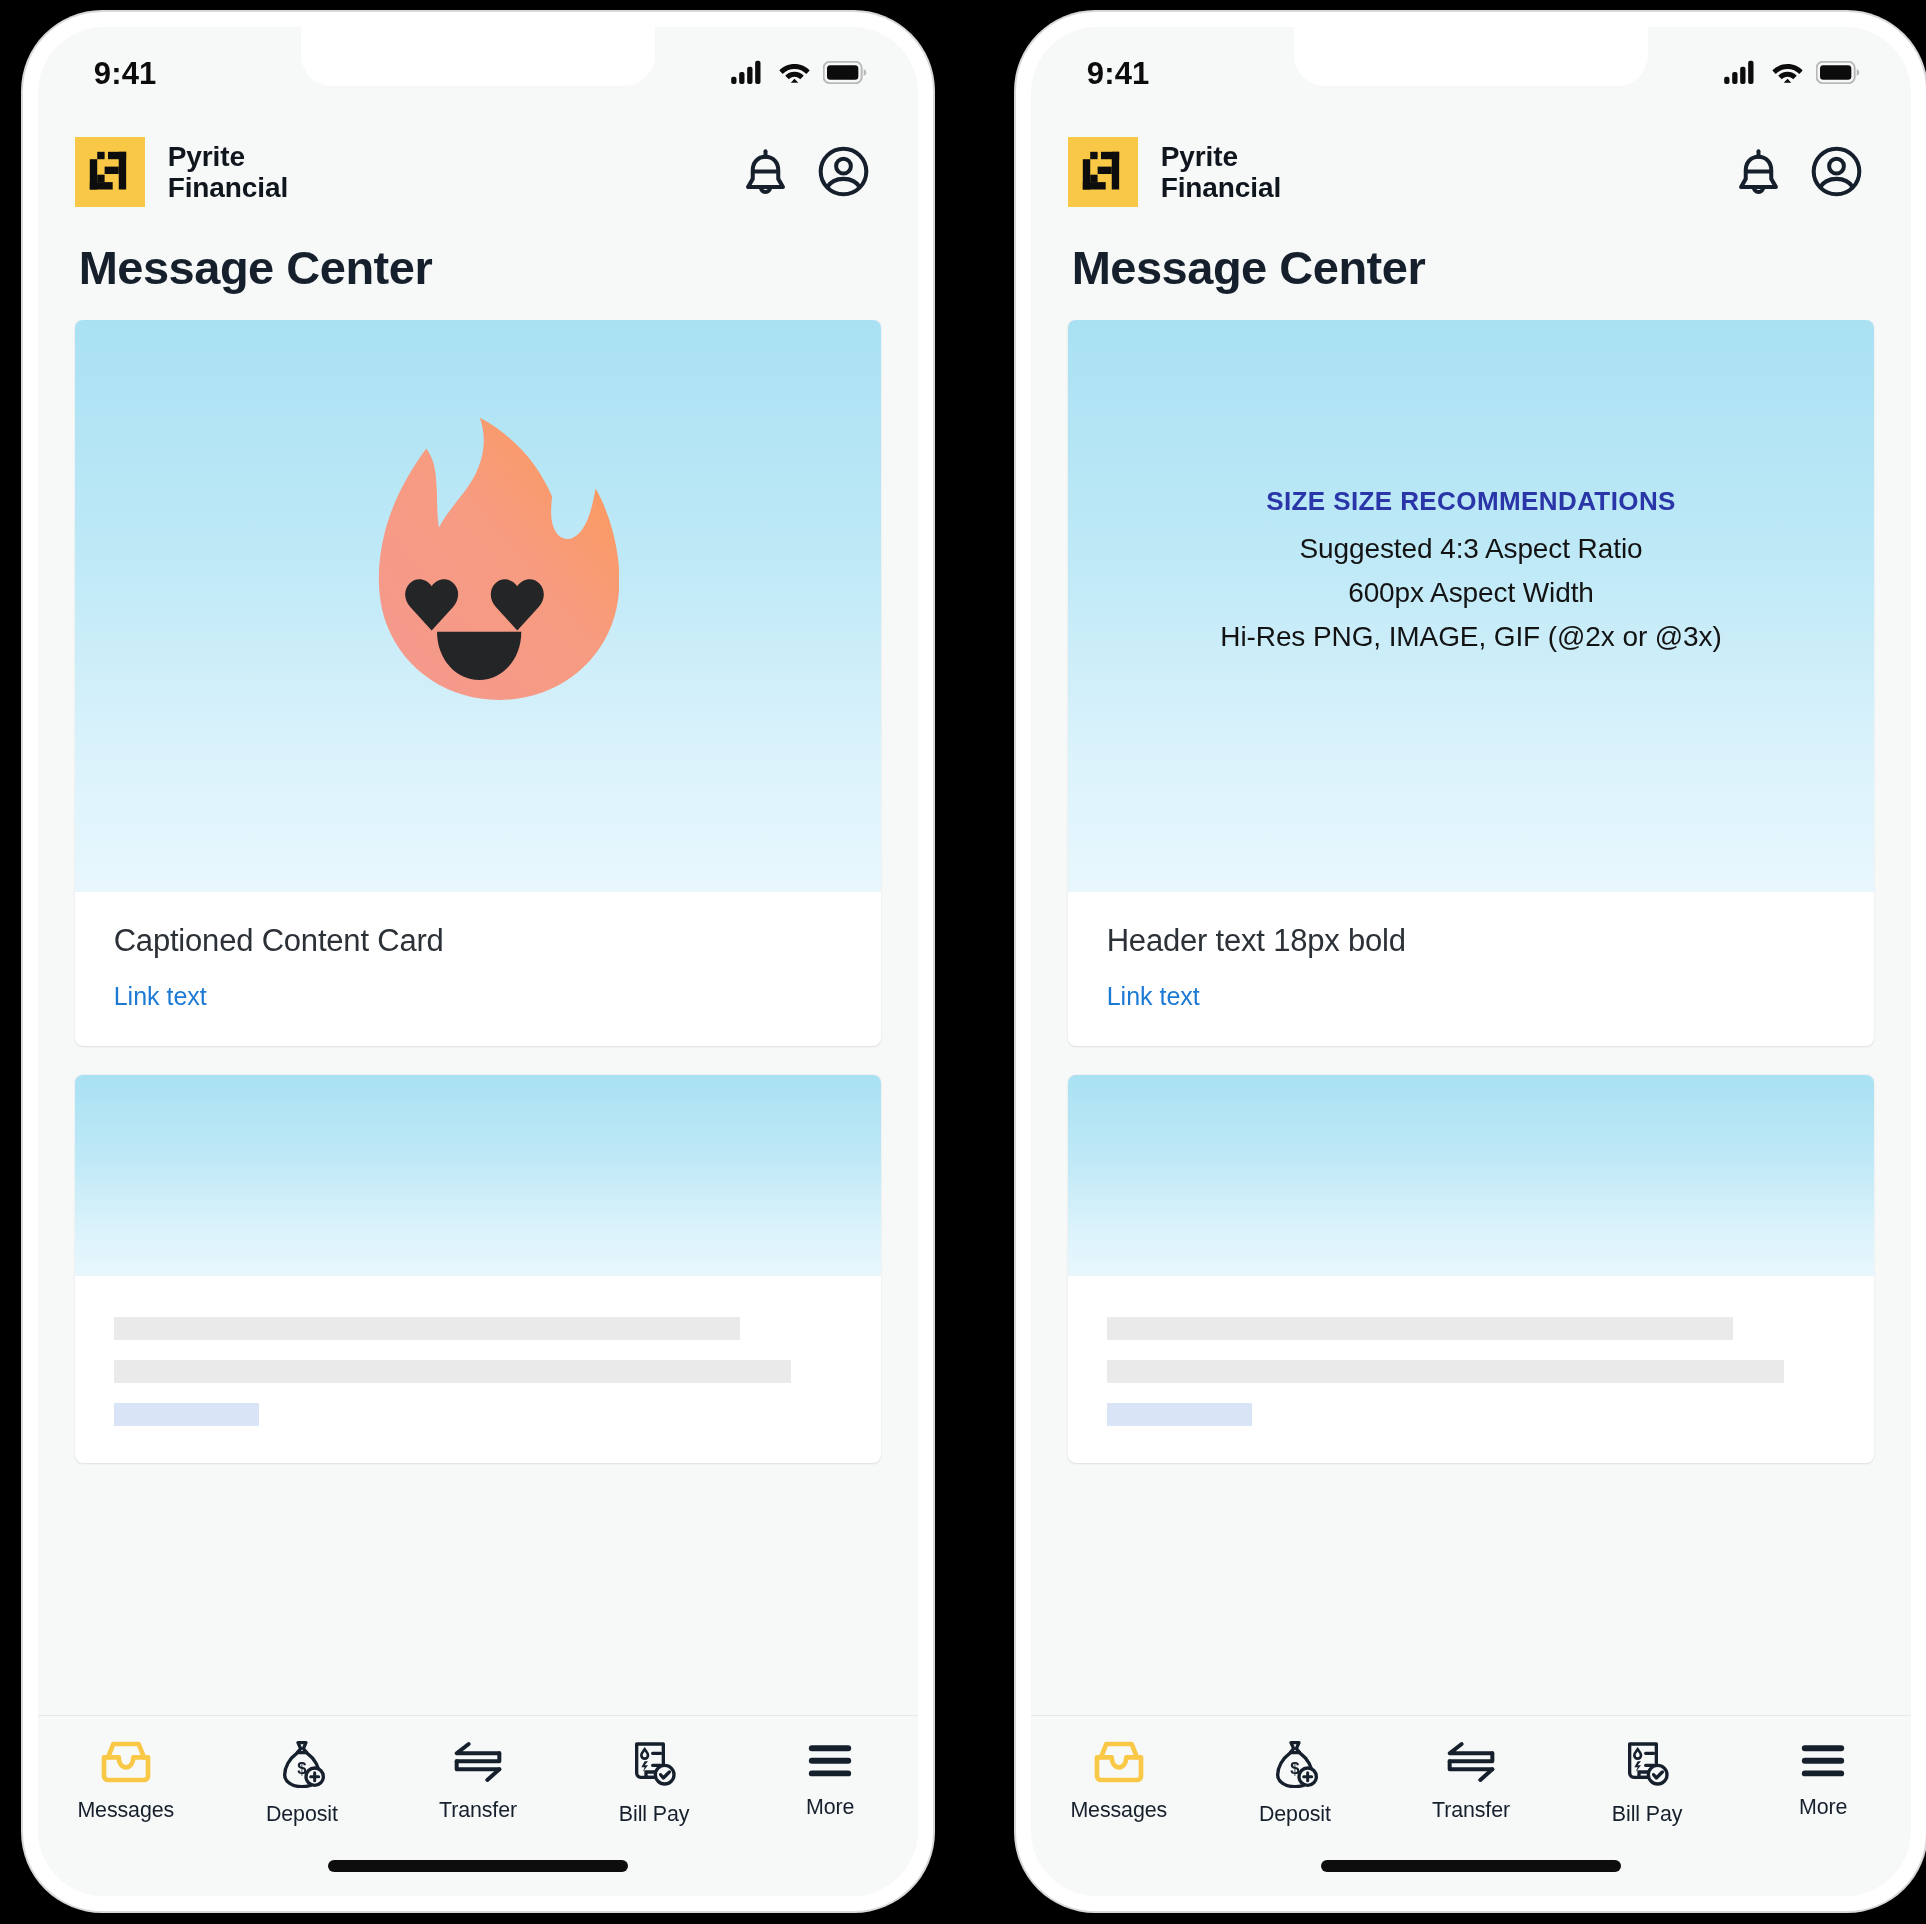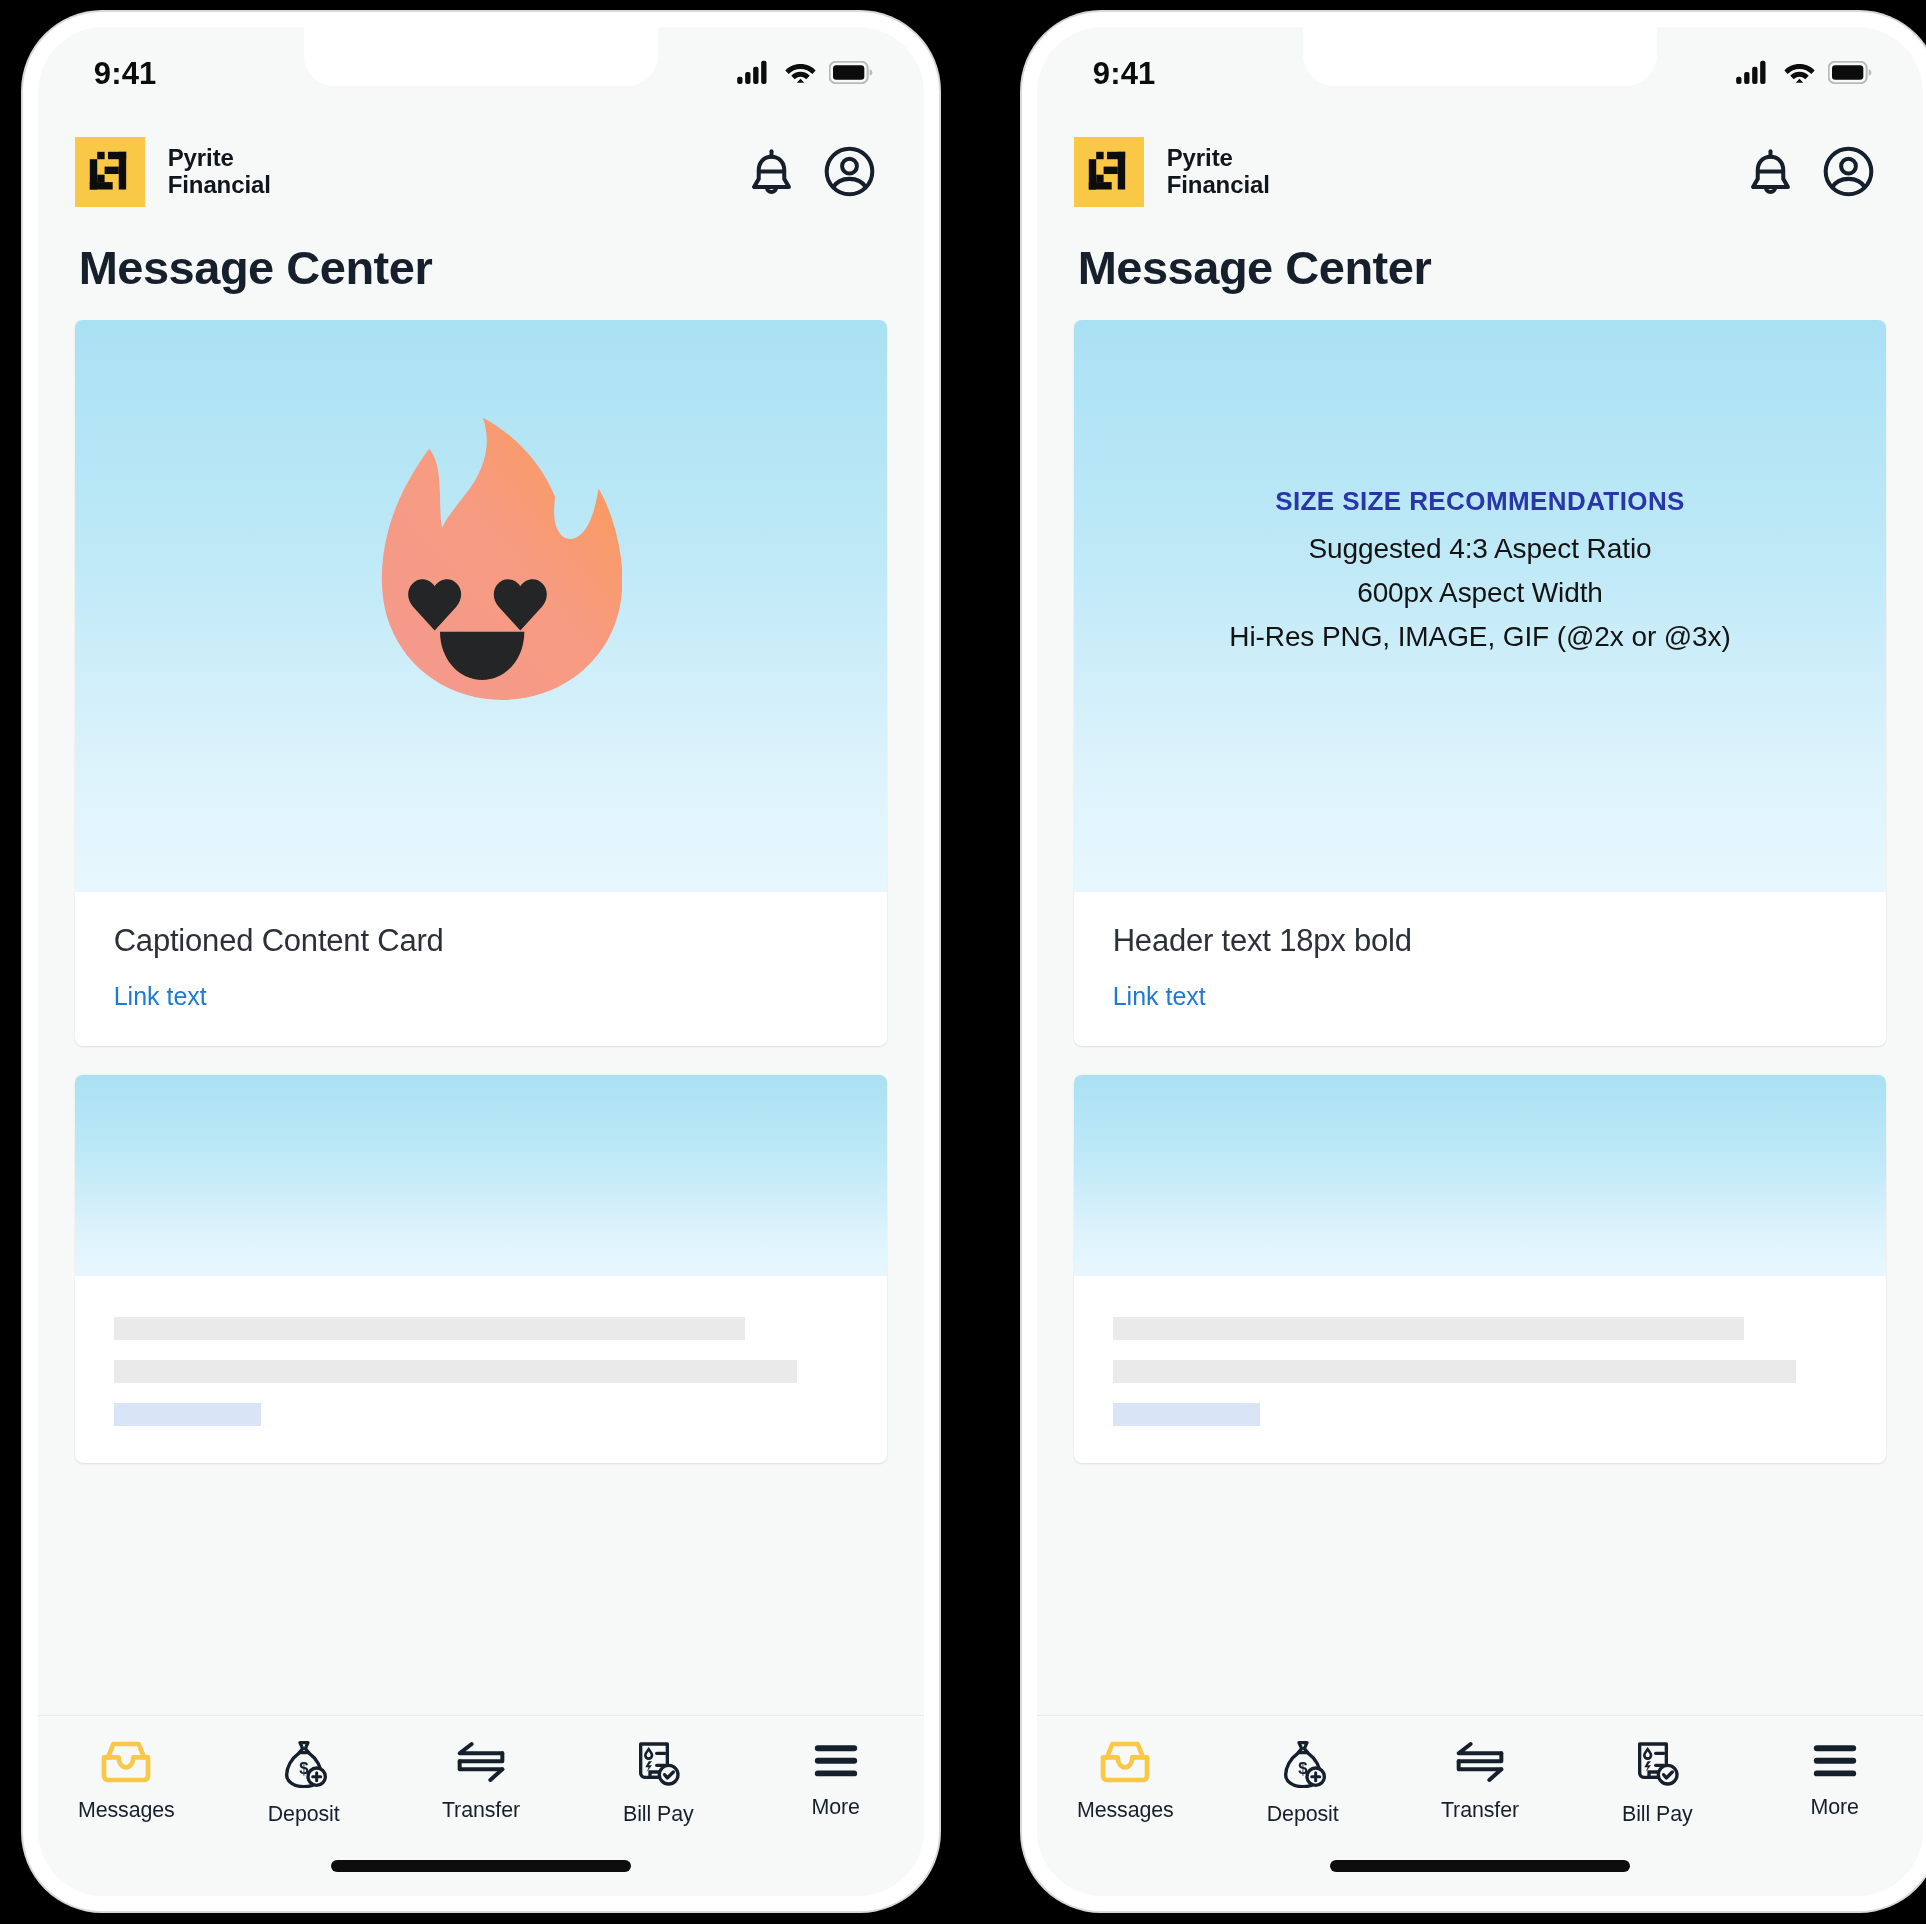--- a/index.html
+++ b/index.html
@@ -29,21 +29,20 @@
   .phone {
     position: relative;
     width: 910px;
     height: 1899px;
     margin-top: 12px;
     background: #ffffff;
     border-radius: 79px;
     box-shadow: 0 0 0 2px #d8d8d8;
     overflow: hidden;
     flex: 0 0 auto;
-    padding-left: 6px;
   }
   .phone.left { margin-left: 23px; }
   .phone.right { margin-left: 83px; }
 
   .screen {
     position: absolute;
     left: 14.7px;
     top: 14.7px;
     right: 14.7px;
     bottom: 14.7px;
@@ -111,21 +110,21 @@
     gap: 23px;
   }
   .logo-mark {
     width: 70px;
     height: 70px;
     background: #f9c846;
     flex: 0 0 auto;
     display: block;
   }
   .brand-name {
-    font-size: 24px;
+    font-size: 28px;
     font-weight: 700;
     color: #10161d;
     line-height: 1.12;
     letter-spacing: -0.1px;
     white-space: pre-line;
   }
   .appbar-actions {
     display: flex;
     align-items: center;
     gap: 29px;

